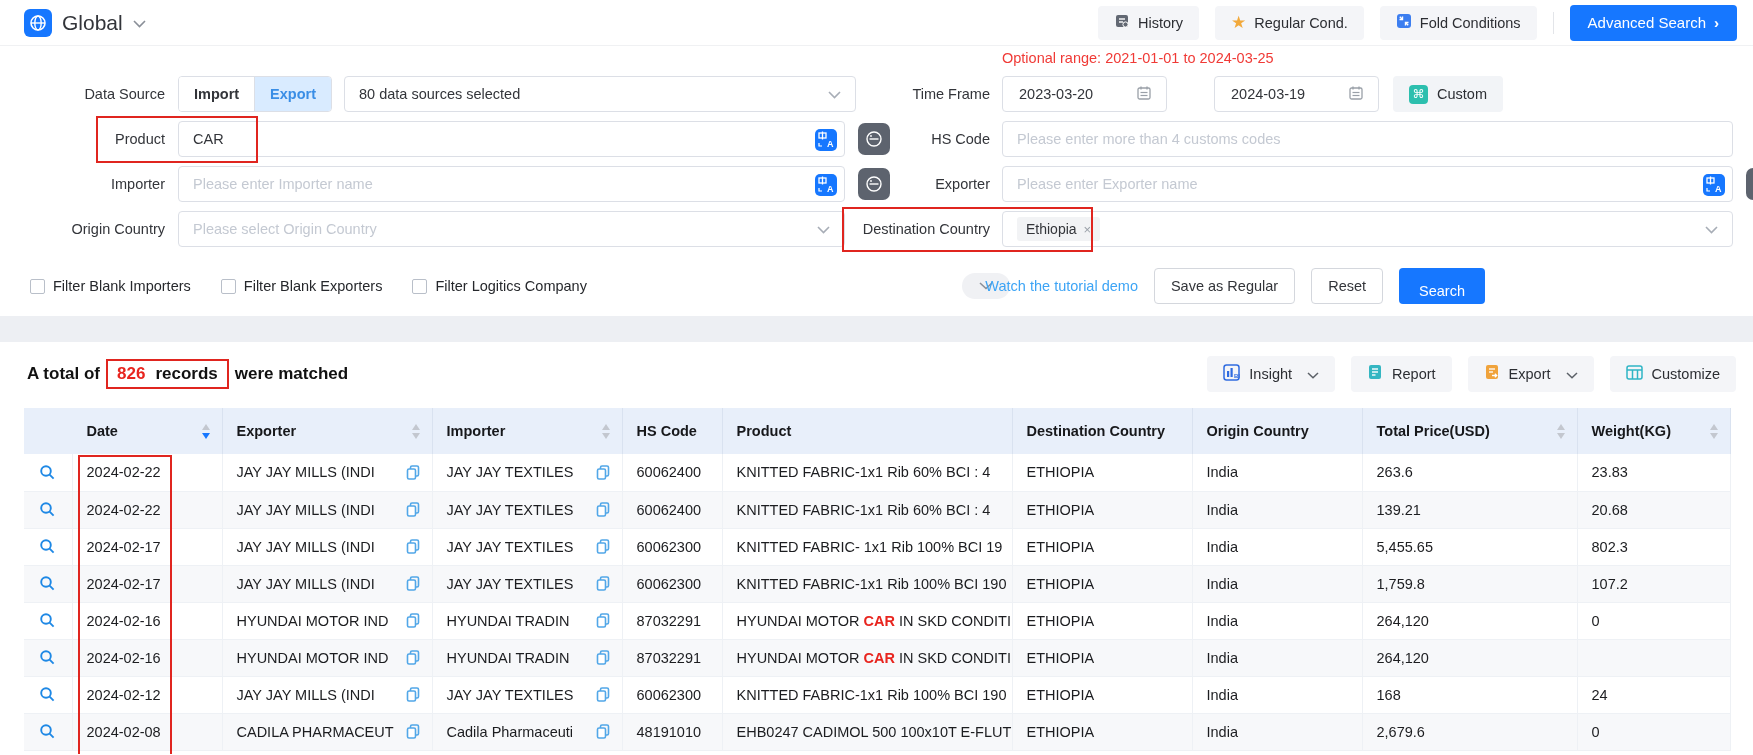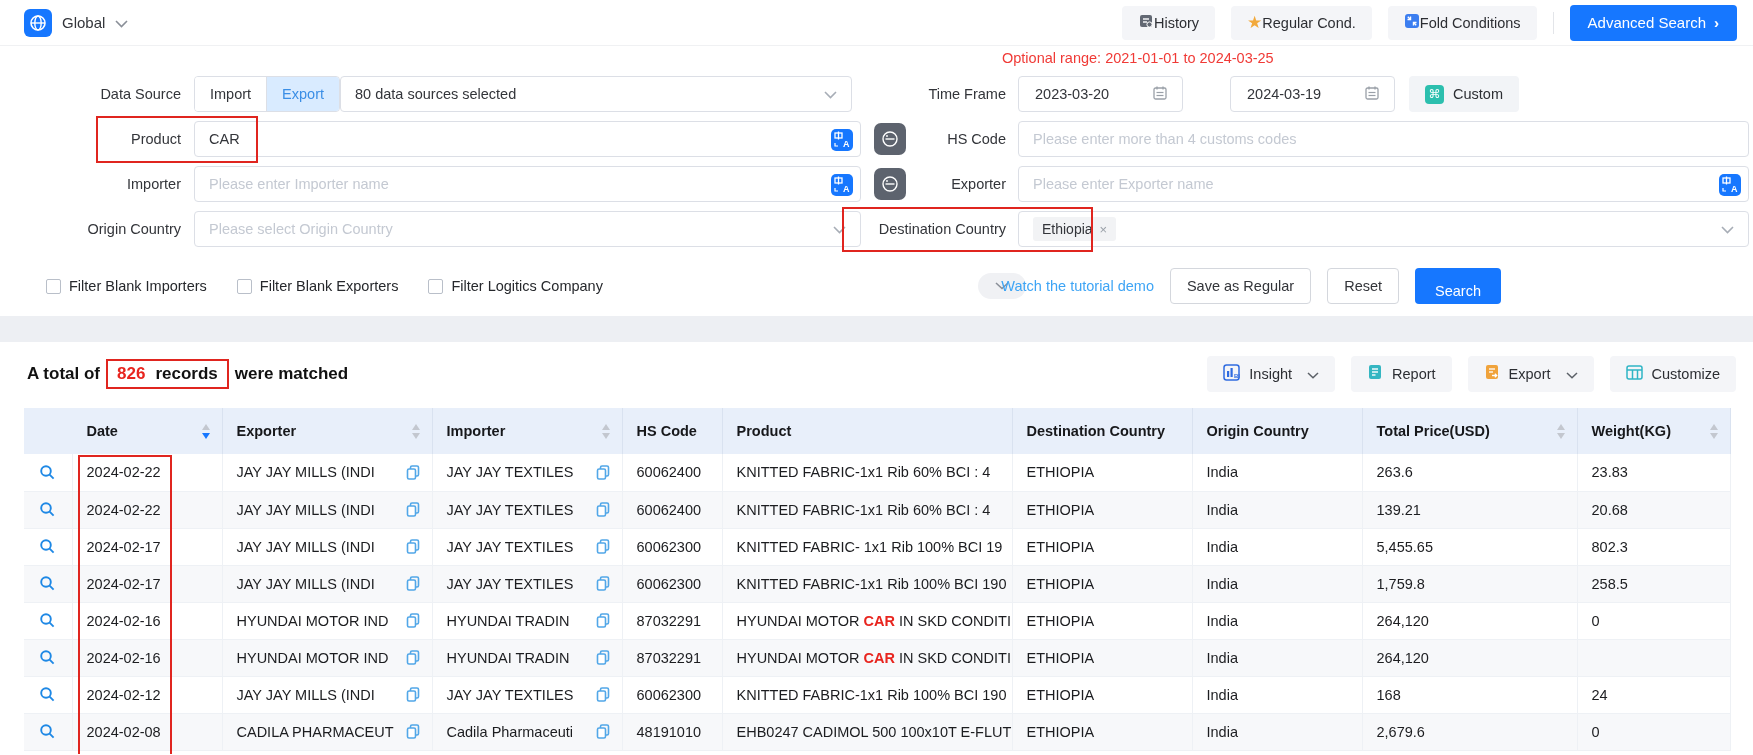--- a/index.html
+++ b/index.html
@@ -6,54 +6,54 @@
   html,body{width:1753px;height:755px;overflow:hidden;background:#fff;
     font-family:"Liberation Sans","DejaVu Sans",sans-serif;color:#26282c;}
   .page{position:relative;width:1753px;height:755px;}
 
   
   .topbar{height:46px;display:flex;align-items:center;justify-content:space-between;
     padding:0 16px 0 24px;border-bottom:1px solid #f0f1f3;}
   .tb-left{display:flex;align-items:center;gap:10px;}
   .logo{width:28px;height:28px;border-radius:6px;background:#1677ff;display:flex;
     align-items:center;justify-content:center;}
-  .region{font-size:15px;color:#33353a;}
+  .region{font-size:21px;color:#33353a;}
   .tb-right{display:flex;align-items:center;gap:16px;}
-  .tb-btn{display:inline-flex;align-items:center;height:34px;padding:0 16px;
+  .tb-btn{display:inline-flex;align-items:center;gap:8px;height:34px;padding:0 16px;
     background:#f4f5f8;border:none;border-radius:4px;font-size:14.5px;color:#2c2e33;
     font-family:inherit;cursor:pointer;}
   .vdiv{width:1px;height:22px;background:#e3e5e9;}
   .btn-primary{display:inline-flex;align-items:center;gap:8px;height:36px;padding:0 18px;
     background:#1677ff;color:#fff;border:none;border-radius:4px;font-size:15px;
     font-family:inherit;cursor:pointer;}
   .btn-primary .arrow{font-size:15px;font-weight:bold;}
 
   
   .form{position:relative;height:270px;}
   .opt-range{position:absolute;left:1002px;top:4px;font-size:14.5px;color:#f03a36;}
-  .frow{position:absolute;left:16px;width:1502px;height:36px;}
+  .frow{position:absolute;left:0;width:1502px;height:36px;}
   .lab{position:absolute;top:0;height:36px;line-height:36px;font-size:14.5px;color:#33353a;text-align:right;}
   .lab.l{left:0;width:165px;}
   .lab.r{left:830px;width:160px;}
   .lfield{position:absolute;left:178px;top:0;height:36px;display:flex;align-items:center;}
   .rfield{position:absolute;left:1002px;top:0;height:36px;display:flex;align-items:center;}
 
-  .seg{display:flex;height:36px;border:1px solid #dcdfe6;border-radius:4px;overflow:hidden;}
+  .seg{display:flex;height:36px;border:1px solid #dcdfe6;border-radius:4px;overflow:hidden;font-weight:bold;}
   .seg-item{display:flex;align-items:center;padding:0 15px;font-size:14.5px;color:#33353a;
     background:#fff;cursor:pointer;border-right:1px solid #dcdfe6;}
   .seg-item:last-child{border-right:none;}
   .seg-item.active{background:#d9ebff;color:#3a8ee6;}
 
   .field-box{position:relative;height:36px;border:1px solid #dcdfe6;border-radius:4px;
     background:#fff;display:flex;align-items:center;padding:0 14px;font-size:14.5px;color:#33353a;}
   .field-box .ph{color:#c4c9d2;}
   .field-box input{border:none;outline:none;width:100%;font:inherit;color:#33353a;background:transparent;}
   .field-box input::placeholder{color:#c4c9d2;}
   .chev{margin-left:auto;flex:none;}
-  .ds-select{width:512px;margin-left:0;}
+  .ds-select{width:512px;margin-left:12px;}
   .w-left{width:667px;}
   .w-right{width:731px;}
   .has-trans{padding-right:40px;}
   .trans-ic{position:absolute;right:7px;top:7px;}
   .round-gray{width:32px;height:32px;margin-left:13px;flex:none;border-radius:7px;
     background:#5d636e;display:flex;align-items:center;justify-content:center;cursor:pointer;}
   .date-box{width:165px;padding-left:16px;}
   .date-box .cal{margin-left:auto;}
   .gap1{width:47px;}
   .gap2{width:14px;}
@@ -661,21 +661,21 @@
                       <rect x="1.5" y="4" width="8" height="10" rx="1.5" fill="#fff" stroke="#52a7e8" stroke-width="1.6"></rect>
                     </svg>
     </span>
                 </span>
               </td>
     <td>60062300</td>
     <td>KNITTED FABRIC-1x1 Rib 100% BCI 190</td>
     <td>ETHIOPIA</td>
     <td>India</td>
     <td>1,759.8</td>
-    <td>258.5</td>
+    <td>107.2</td>
   </tr>
 
   <tr>
     <td class="c-icon"><span class="mag">
       <svg width="17" height="17" viewBox="0 0 17 17">
                     <circle cx="7" cy="7" r="4.8" fill="none" stroke="#1e88e5" stroke-width="1.9"></circle>
                     <line x1="10.6" y1="10.6" x2="14.6" y2="14.6" stroke="#1e88e5" stroke-width="1.9"></line>
                   </svg>
     </span></td>
     <td>2024-02-16</td>

